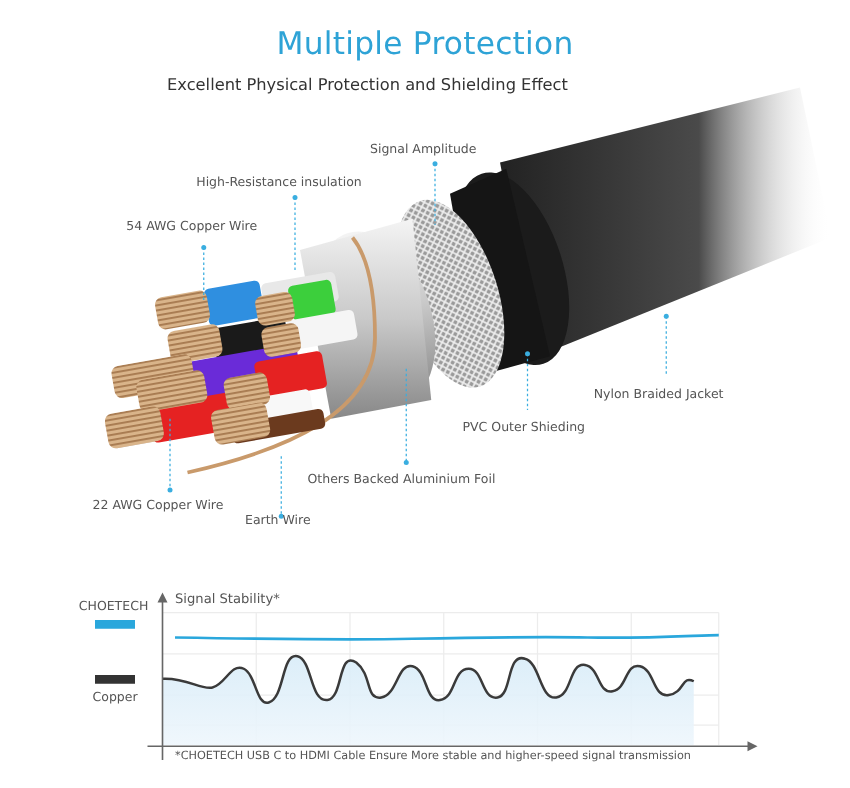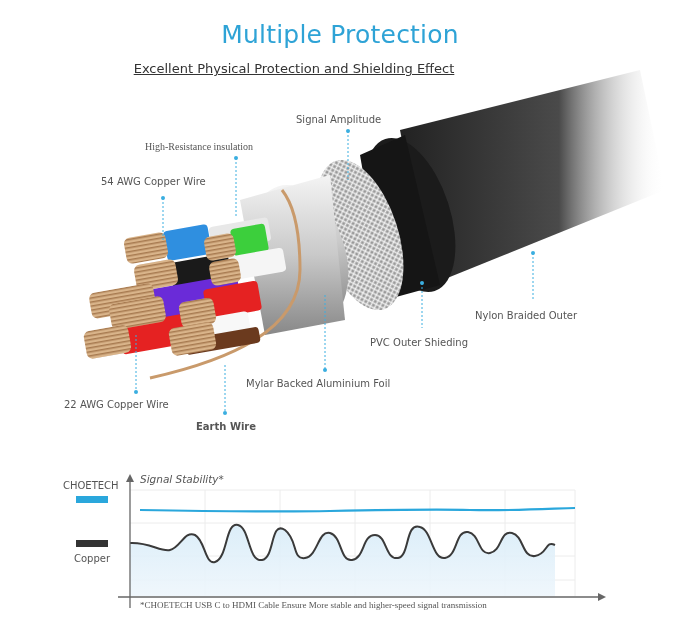--- a/index.html
+++ b/index.html
@@ -1,23 +1,23 @@
 <!DOCTYPE html>
 <html><head>
 <meta charset="utf-8">
 <style>
   html,body{margin:0;padding:0;background:#fff;}
   body{width:680px;height:630px;position:relative;overflow:hidden;font-family:"DejaVu Sans","Liberation Sans",sans-serif;color:#555;}
   .title{position:absolute;left:0;width:680px;top:20px;text-align:center;font-size:25px;color:#2ea3d6;letter-spacing:0.2px;}
-  .subtitle{position:absolute;left:0;width:588px;top:61px;text-align:center;font-size:13px;color:#333;text-decoration:underline;}
+  .subtitle{position:absolute;left:0;width:588px;top:61px;text-align:center;font-size:13px;color:#333;}
   .label{position:absolute;font-size:10px;color:#555;white-space:nowrap;}
   svg{position:absolute;left:0;top:0;}
   .legend-label{position:absolute;font-size:10px;color:#555;}
-  .chart-title{position:absolute;font-size:10.5px;color:#555;font-style:italic;}
-  .chart-note{position:absolute;font-size:9px;color:#555;white-space:nowrap;font-family:Liberation Serif, serif;}
+  .chart-title{position:absolute;font-size:10.5px;color:#555;}
+  .chart-note{position:absolute;font-size:9px;color:#555;white-space:nowrap;}
 </style>
 </head>
 <body>
 
 <div class="title">Multiple Protection</div>
 <div class="subtitle">Excellent Physical Protection and Shielding Effect</div>
 
 <svg width="680" height="460">
   <defs>
     <linearGradient id="jacketFade" x1="0" y1="0" x2="1" y2="0">
@@ -99,27 +99,27 @@
     <line x1="325" y1="295" x2="325" y2="370"></line>
       <circle cx="325" cy="370" r="2" stroke="none"></circle>
     <line x1="136" y1="335" x2="136" y2="392"></line>
       <circle cx="136" cy="392" r="2" stroke="none"></circle>
     <line x1="225" y1="365" x2="225" y2="413"></line>
       <circle cx="225" cy="413" r="2" stroke="none"></circle>
   </g>
 </svg>
 
 <div class="label" style="left:296px;top:114px;">Signal Amplitude</div>
-<div class="label" style="left:145px;top:141px;font-family:Liberation Serif, serif;">High-Resistance insulation</div>
+<div class="label" style="left:157px;top:141px;">High-Resistance insulation</div>
 <div class="label" style="left:101px;top:176px;">54 AWG Copper Wire</div>
-<div class="label" style="left:475px;top:310px;">Nylon Braided Outer</div>
+<div class="label" style="left:475px;top:310px;">Nylon Braided Jacket</div>
 <div class="label" style="left:370px;top:337px;text-align:center;">PVC Outer Shieding</div>
-<div class="label" style="left:246px;top:378px;">Mylar Backed Aluminium Foil</div>
-<div class="label" style="left:64px;top:399px;">22 AWG Copper Wire</div>
-<div class="label" style="left:196px;top:421px;font-weight:bold;">Earth Wire</div>
+<div class="label" style="left:246px;top:378px;">Others Backed Aluminium Foil</div>
+<div class="label" style="left:74px;top:399px;">22 AWG Copper Wire</div>
+<div class="label" style="left:196px;top:411px;">Earth Wire</div>
 
 <svg width="680" height="630" style="top:0;left:0;">
   <defs>
     <linearGradient id="fillGrad" x1="0" y1="0" x2="0" y2="1">
       <stop offset="0" stop-color="#d8ecf8"></stop>
       <stop offset="1" stop-color="#eef6fc"></stop>
     </linearGradient>
   </defs>
 
   <g stroke="#ececec" stroke-width="1">

